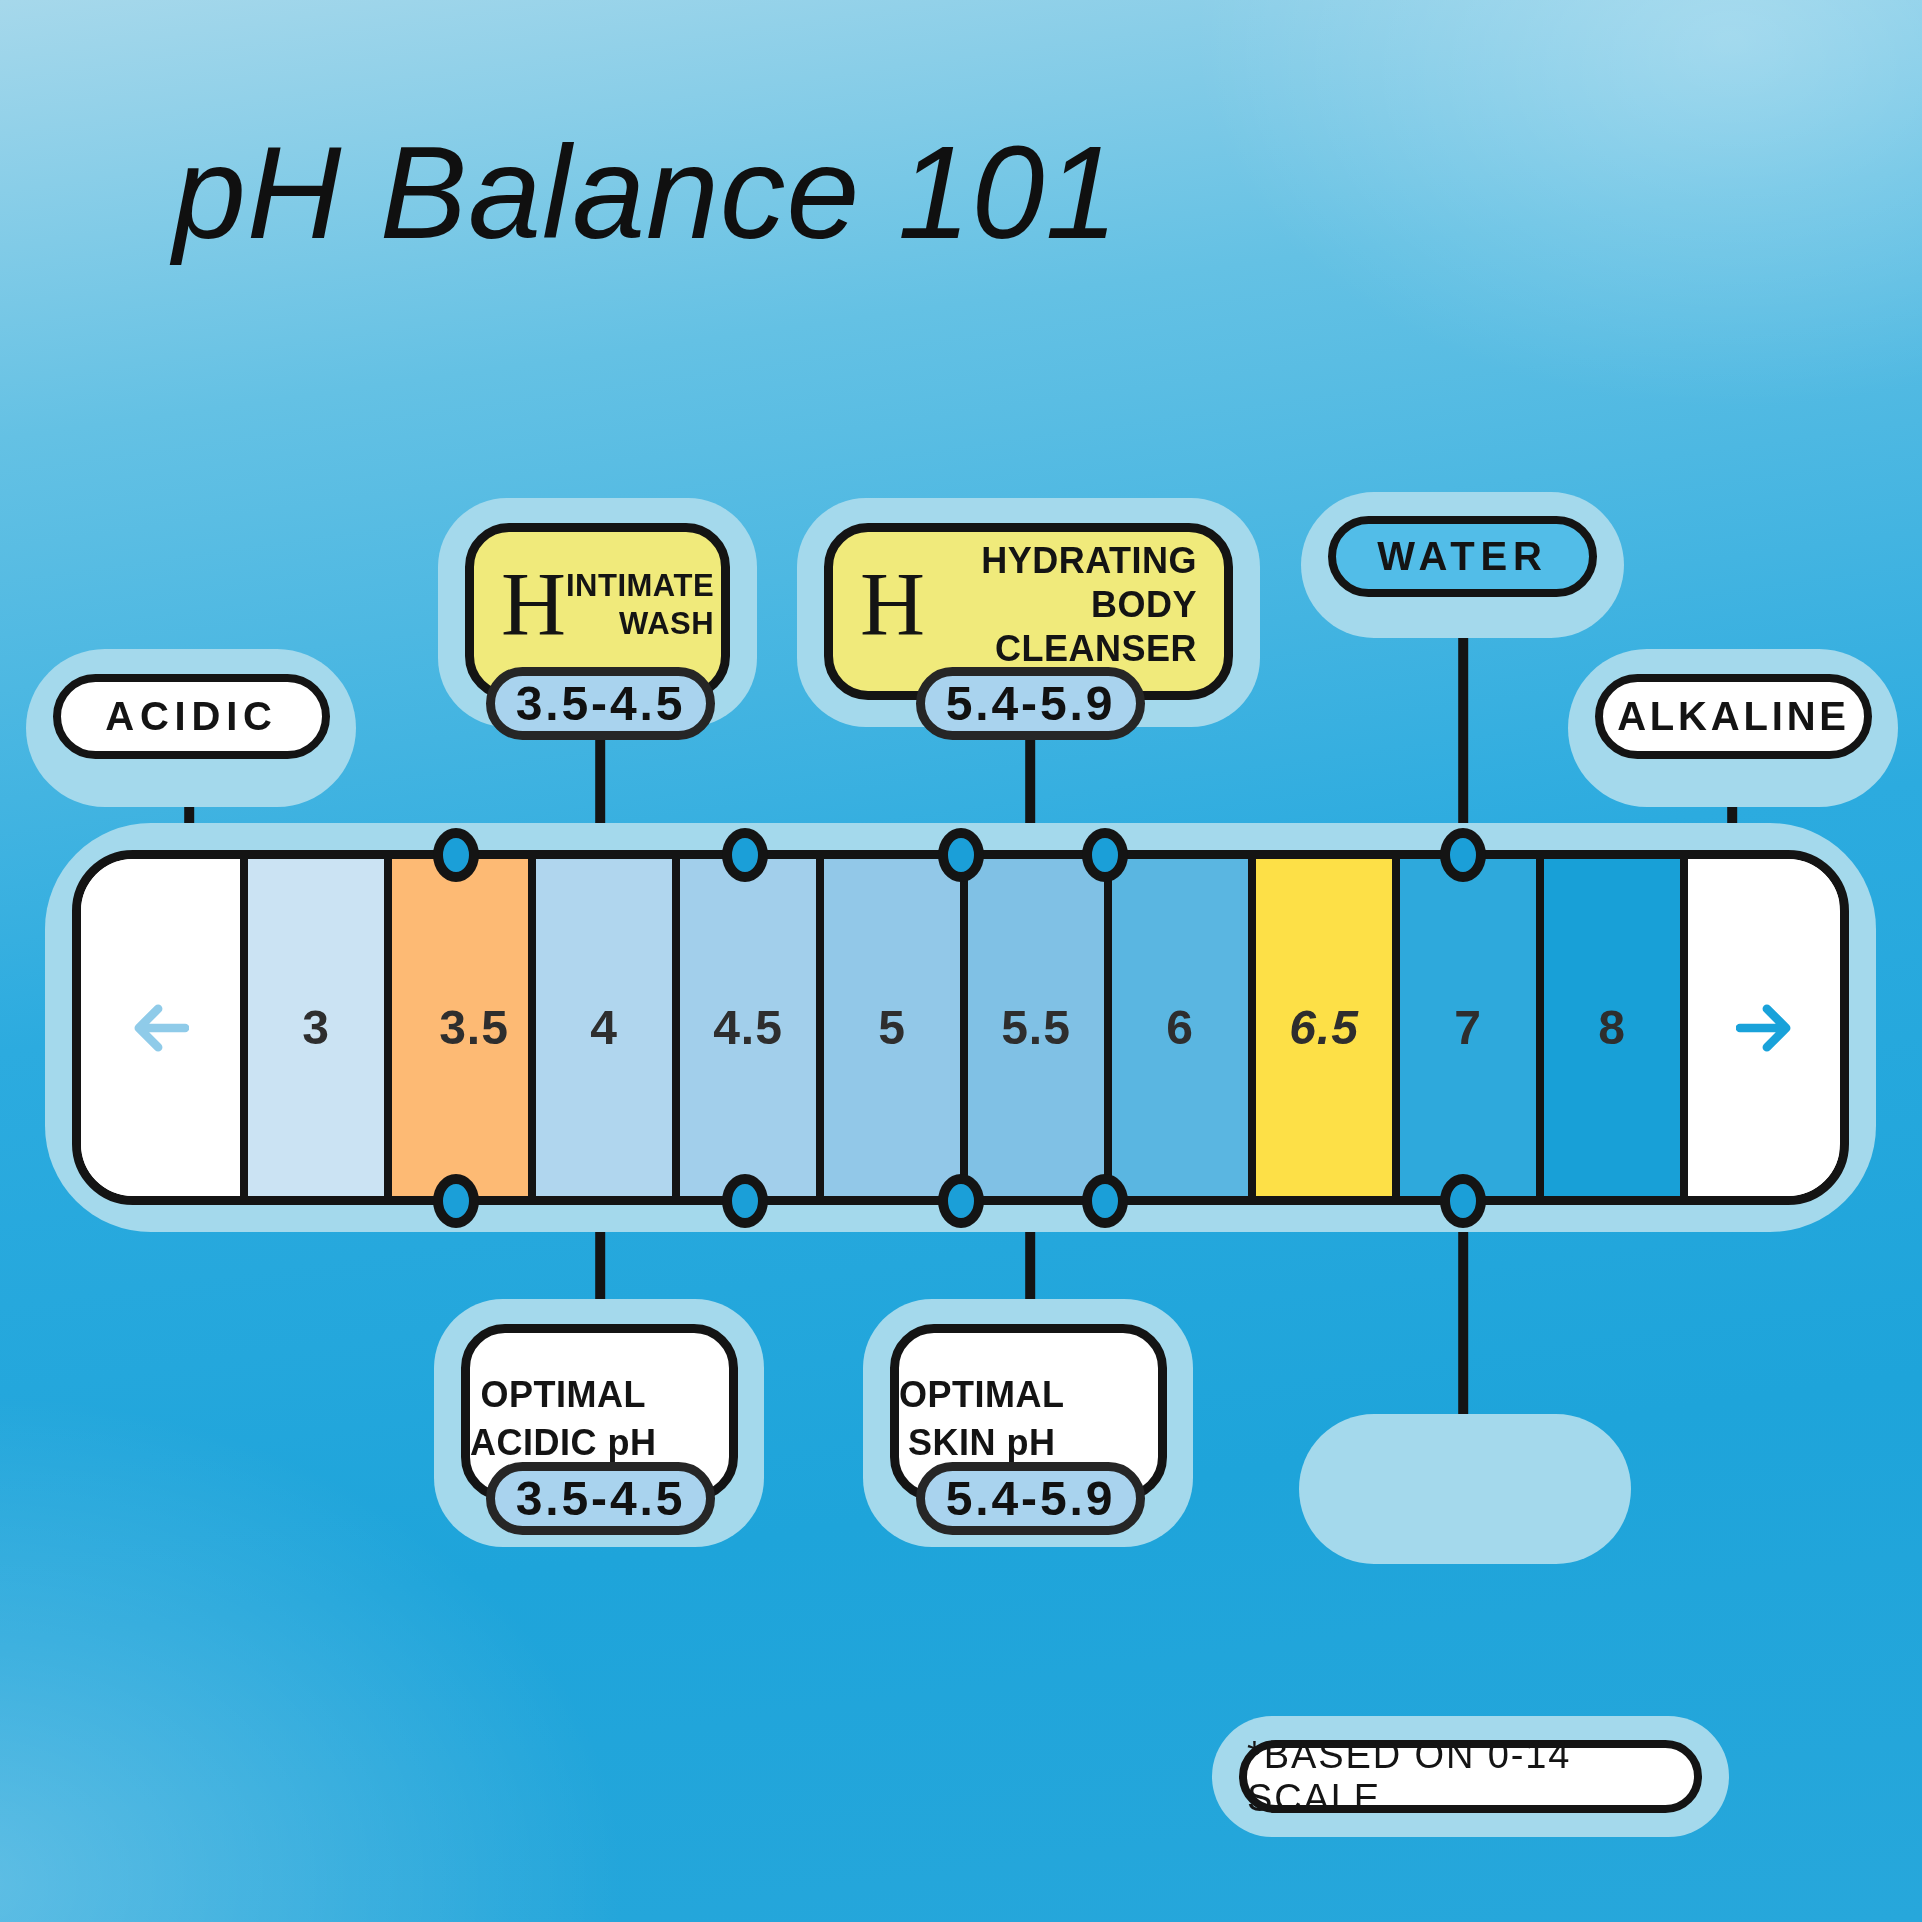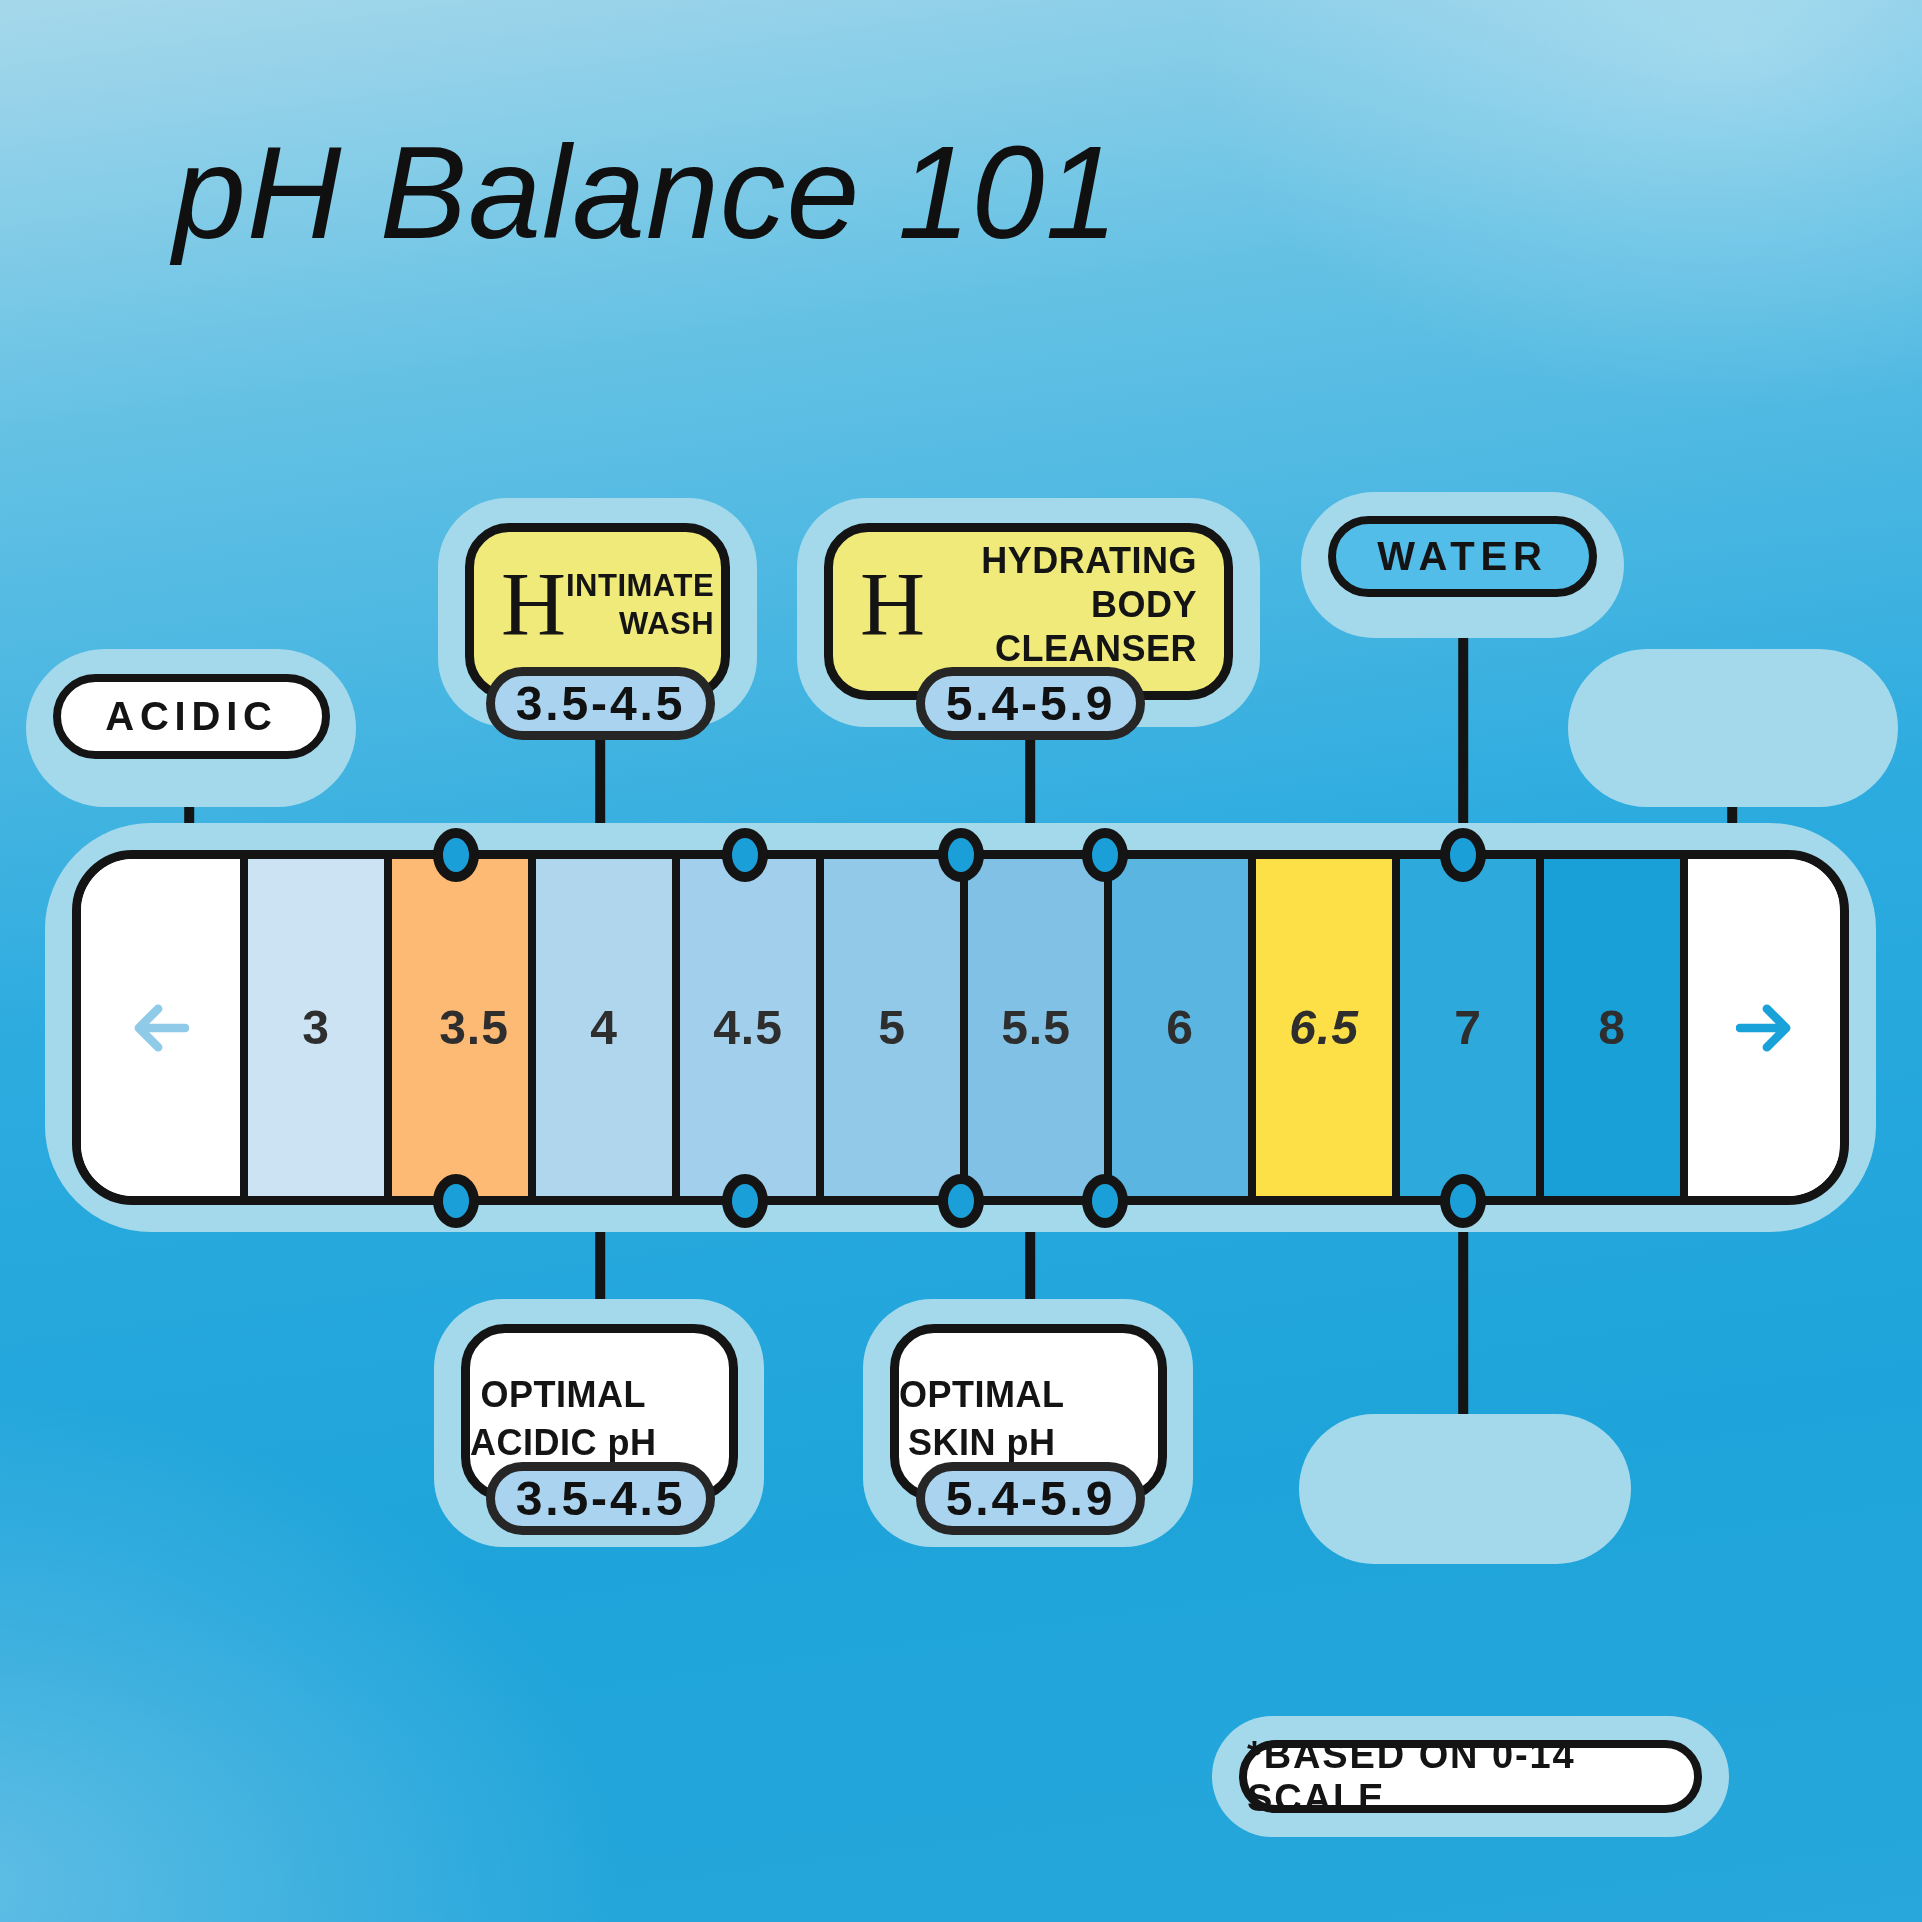--- a/index.html
+++ b/index.html
@@ -55,21 +55,21 @@
   .brand-h{font-family:"Liberation Serif",serif;font-size:90px;font-weight:500;color:#141414;line-height:1;}
   .ybox .ptext{text-align:right;font-size:31px;font-weight:600;line-height:1.22;color:#141414;letter-spacing:0.5px;}
   .wbox{
     position:absolute;box-sizing:border-box;background:#ffffff;border:9.6px solid #141414;border-radius:44px;
     display:flex;align-items:flex-start;justify-content:flex-start;padding-top:38px;
     text-align:center;font-size:36px;font-weight:600;line-height:1.32;color:#141414;letter-spacing:0.5px;
   }
   .footnote-pill{
     position:absolute;box-sizing:border-box;border:8.6px solid #141414;border-radius:960px;background:#ffffff;
     display:flex;align-items:center;justify-content:center;
-    font-size:38px;font-weight:700;letter-spacing:1.9px;color:#141414;
+    font-size:38px;font-weight:400;letter-spacing:1.9px;color:#141414;
   }
   .arrow{display:block;}
 </style>
 </head>
 <body>
 
 <div class="canvas">
 
   <div class="title">pH Balance 101</div>
 
@@ -115,20 +115,21 @@
   <div class="dot" style="left:456px;top:1201px;"></div>
   <div class="dot" style="left:745px;top:1201px;"></div>
   <div class="dot" style="left:961px;top:1201px;"></div>
   <div class="dot" style="left:1105px;top:1201px;"></div>
   <div class="dot" style="left:1463px;top:1201px;"></div>
 
   <div class="halo" style="left:26px;top:649px;width:330px;height:158px;"></div>
   <div class="pill" style="left:53px;top:674px;width:277px;height:85px;">ACIDIC</div>
 
   <div class="halo" style="left:1568px;top:649px;width:330px;height:158px;"></div>
+  <div class="pill" style="left:1595px;top:674px;width:277px;height:85px;letter-spacing:3.8px;">ALKALINE</div>
 
   <div class="halo" style="left:1301px;top:492px;width:323px;height:146px;"></div>
   <div class="pill marker" style="left:1328px;top:516px;width:269px;height:81px;">WATER</div>
 
   <div class="halo" style="left:1299px;top:1414px;width:332px;height:150px;"></div>
 
   <div class="halo sq" style="left:438px;top:498px;width:319px;height:229px;"></div>
   <div class="ybox" style="left:465px;top:523px;width:265px;height:177px;">
     <span class="brand-h">H</span>
     <span class="ptext"><span>INTIMATE</span><br><span>WASH</span></span>

